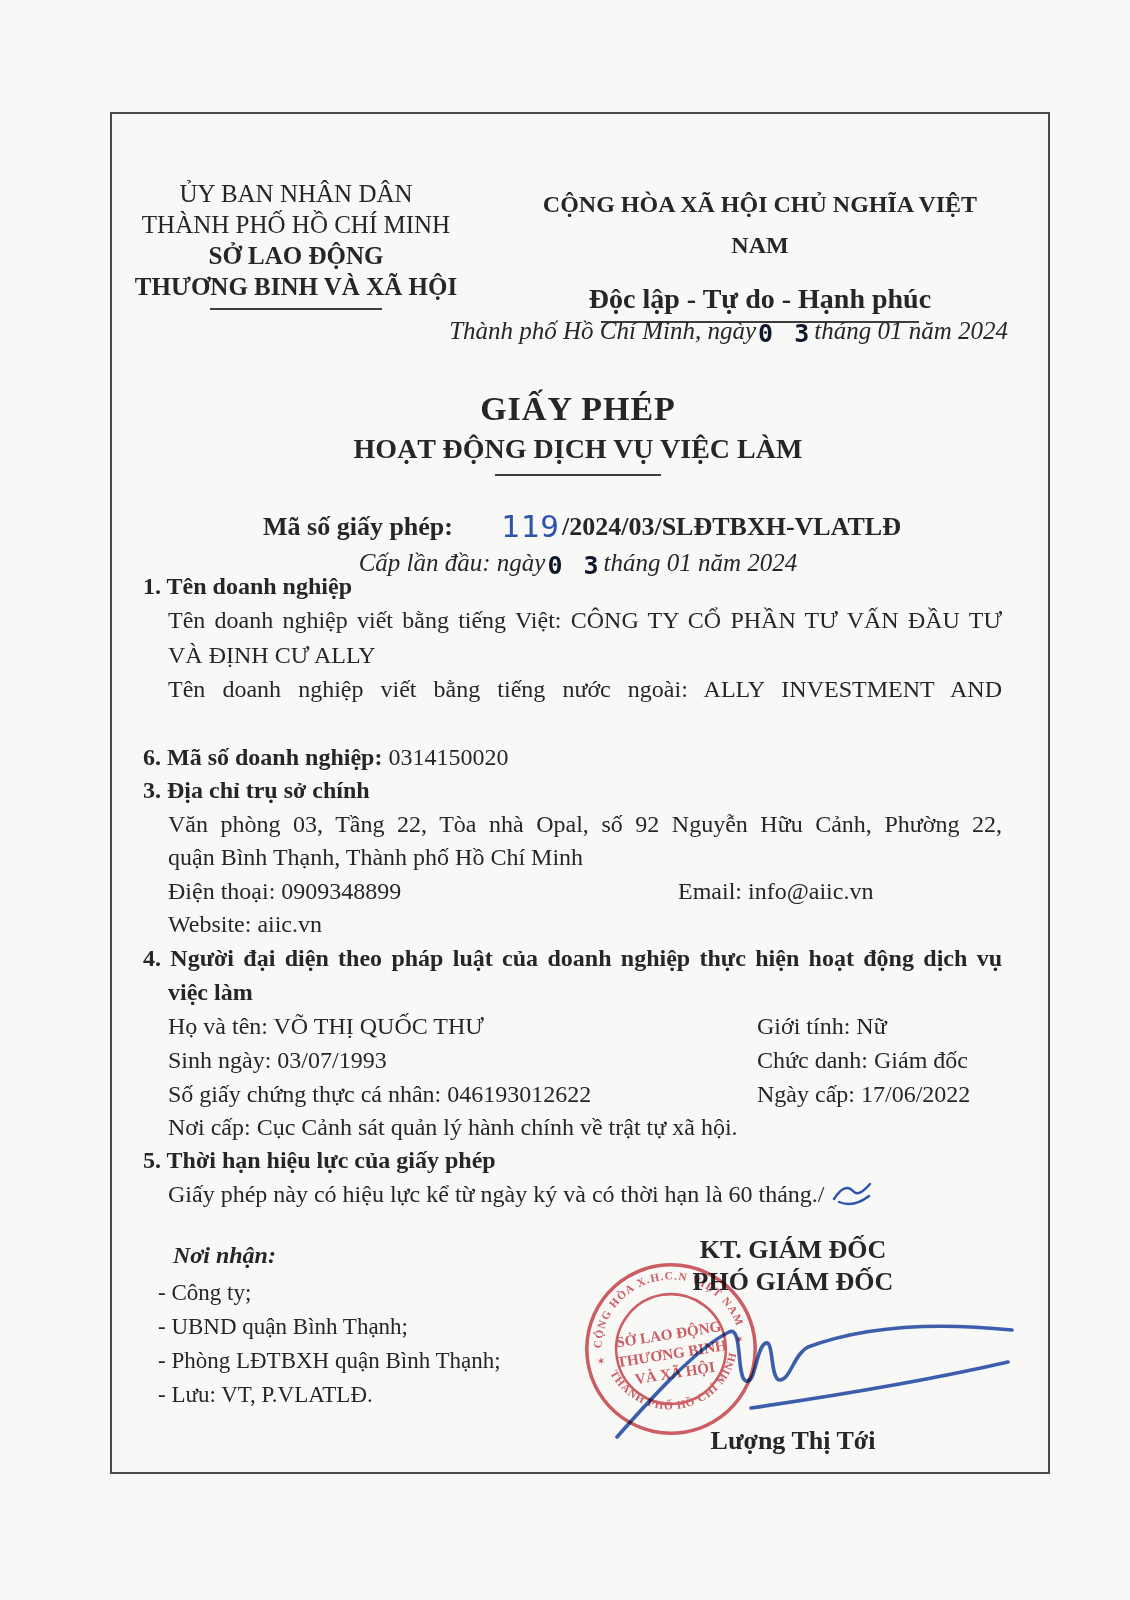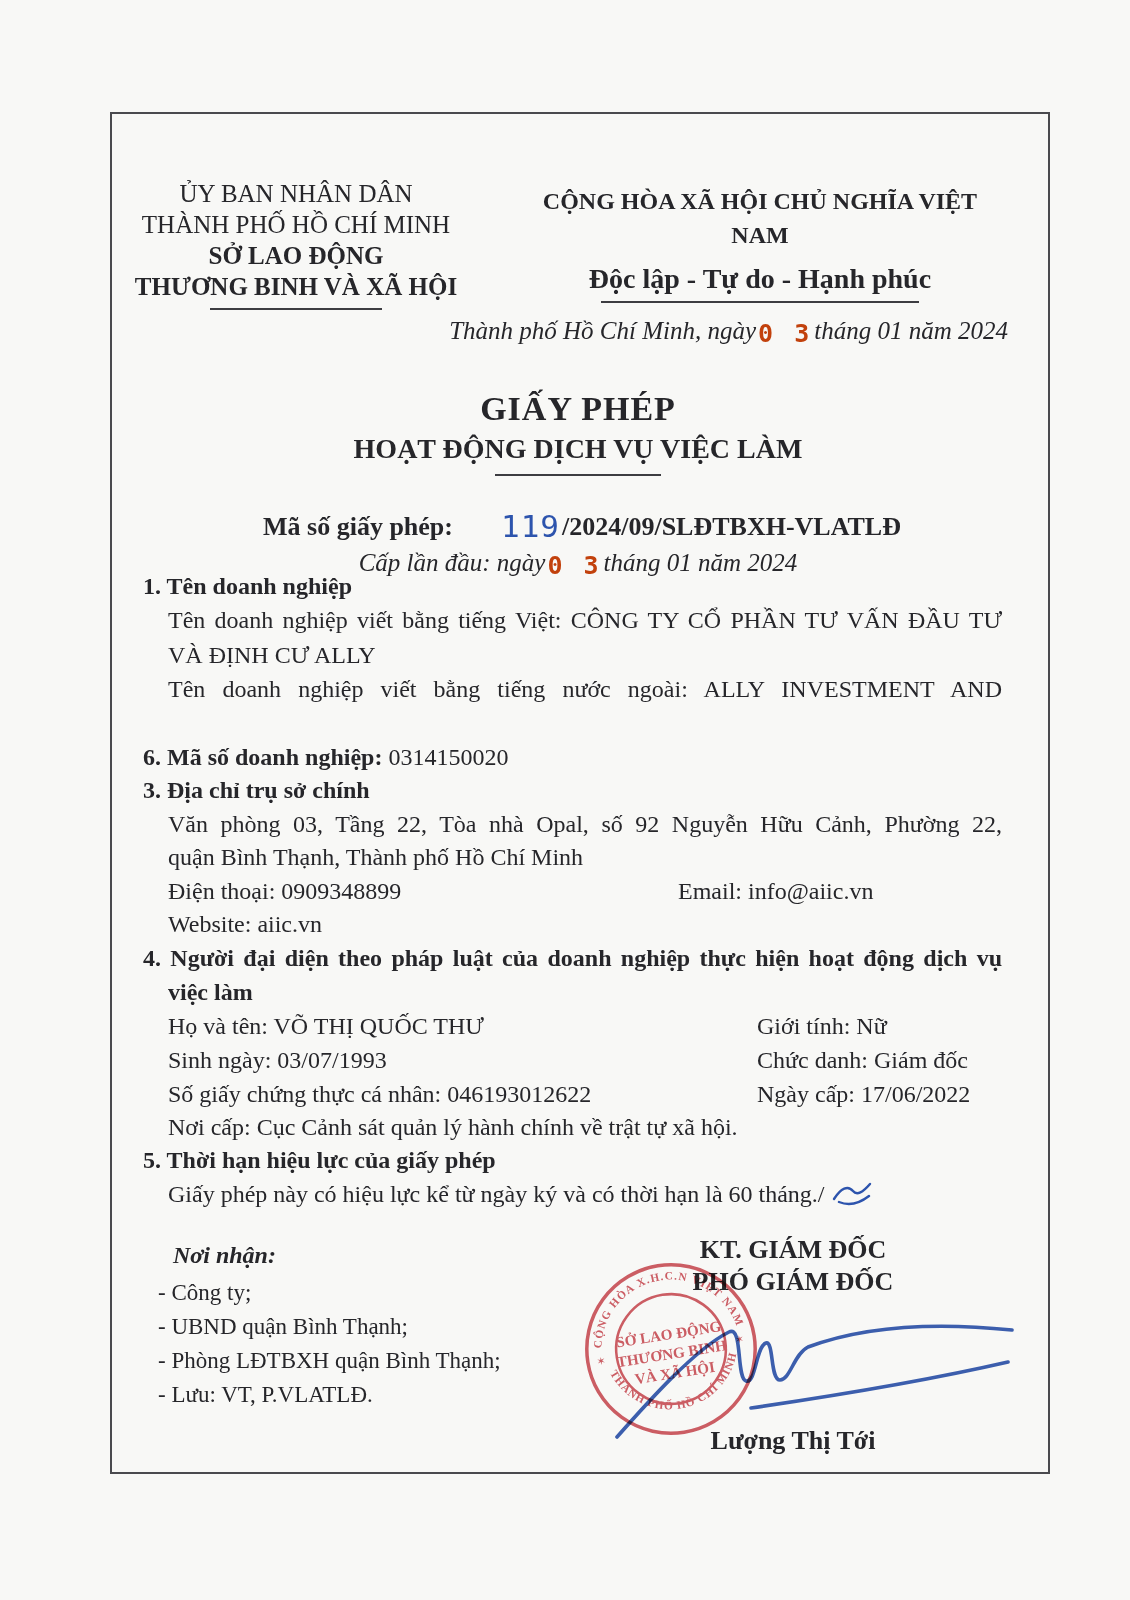--- a/index.html
+++ b/index.html
@@ -14,27 +14,27 @@
 
   .frame {
     position:absolute; left:110px; top:112px; width:936px; height:1358px;
     border:2px solid #4a4a4e; background:transparent;
   }
 
   
   .issuer-block { left:122px; top:178px; width:348px; text-align:center; font-size:25px; line-height:31px; }
   .issuer-rule  { width:172px; height:2px; background:#3d3d41; margin:6px auto 0; }
   .national-block { left:512px; top:184px; width:496px; text-align:center; }
-  .national-l1 { font-size:24px; font-weight:bold; line-height:34px; }
-  .national-l2 { font-size:28px; font-weight:bold; line-height:33px; margin-top:10px; }
+  .national-l1 { font-size:24px; font-weight:bold; line-height:41px; }
+  .national-l2 { font-size:28px; font-weight:bold; line-height:33px; margin-top:16px; }
   .national-rule { width:318px; height:2px; background:#3d3d41; margin:6px auto 0; }
   .dateline { left:430px; top:316px; width:578px; text-align:right; font-size:25px; font-style:italic; }
   .stamp-digits {
     font-family:"DejaVu Sans Mono", monospace; font-style:normal; font-weight:bold;
-    color:#c2410c; letter-spacing:3px; position:relative; top:3px; margin:0 2px;
+    color:#0f172a; letter-spacing:3px; position:relative; top:3px; margin:0 2px;
   }
   .license-number {
     font-family:"DejaVu Sans Mono", monospace; font-weight:normal; color:#2d54ad;
     font-size:31px; letter-spacing:1px; margin:0 2px 0 48px; position:relative; top:2px;
   }
 
   
   .title-block { left:110px; top:390px; width:936px; text-align:center; }
   .title-l1 { font-size:34px; font-weight:bold; letter-spacing:1px; line-height:38px; }
   .title-l2 { font-size:28px; font-weight:bold; line-height:34px; margin-top:4px; }
@@ -96,21 +96,21 @@
     <span>Thành phố Hồ Chí Minh, ngày</span><span class="stamp-digits">0 3</span><span>tháng 01 năm 2024</span>
   </div>
 
   <div class="abs title-block">
     <div class="title-l1">GIẤY PHÉP</div>
     <div class="title-l2">HOẠT ĐỘNG DỊCH VỤ VIỆC LÀM</div>
     <div class="title-rule"></div>
   </div>
 
   <div class="abs license-line">
-    <span>Mã số giấy phép:</span><span class="license-number">119</span><span>/2024/09/SLĐTBXH-VLATLĐ</span>
+    <span>Mã số giấy phép:</span><span class="license-number">119</span><span>/2024/03/SLĐTBXH-VLATLĐ</span>
   </div>
 
   <div class="abs first-issue nw">
     <span>Cấp lần đầu: ngày</span><span class="stamp-digits">0 3</span><span>tháng 01 năm 2024</span>
   </div>
 
   <div class="bl heading y-s1h">1. Tên doanh nghiệp</div>
   <div class="bl content just y-s1l1">Tên doanh nghiệp viết bằng tiếng Việt: CÔNG TY CỔ PHẦN TƯ VẤN ĐẦU TƯ</div>
   <div class="bl content y-s1l2 nw">VÀ ĐỊNH CƯ ALLY</div>
   <div class="bl content just y-s1l3">Tên doanh nghiệp viết bằng tiếng nước ngoài: ALLY INVESTMENT AND</div>

